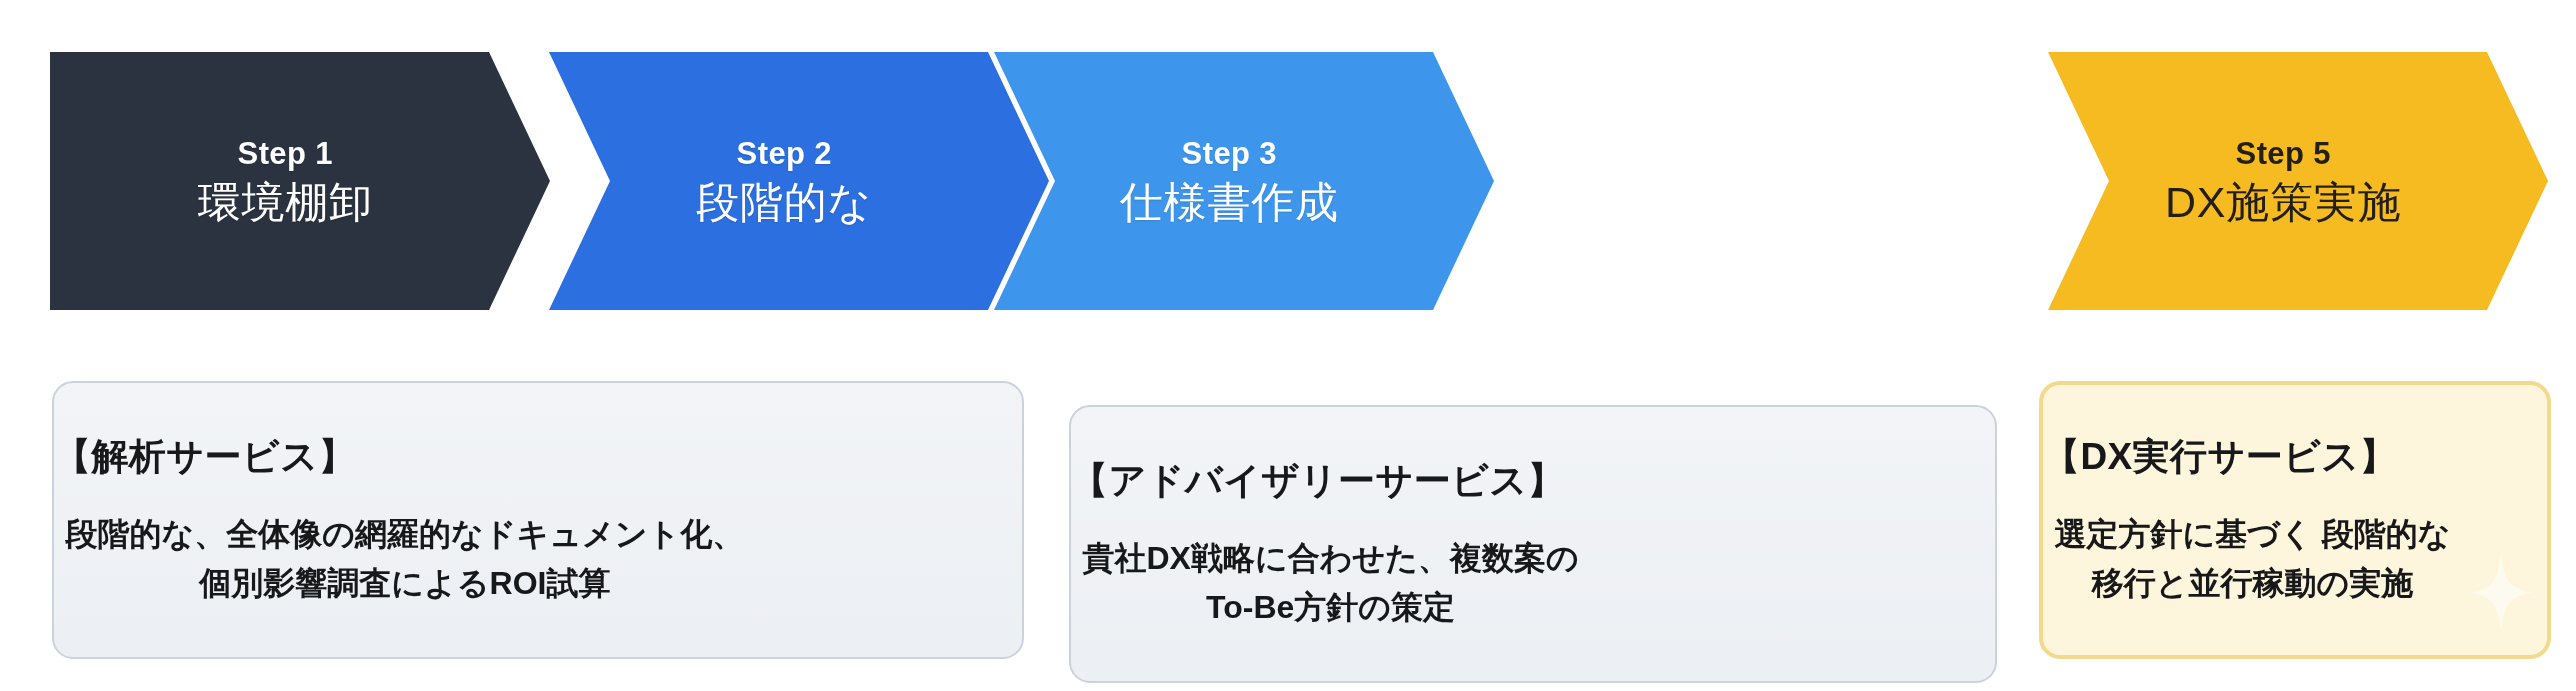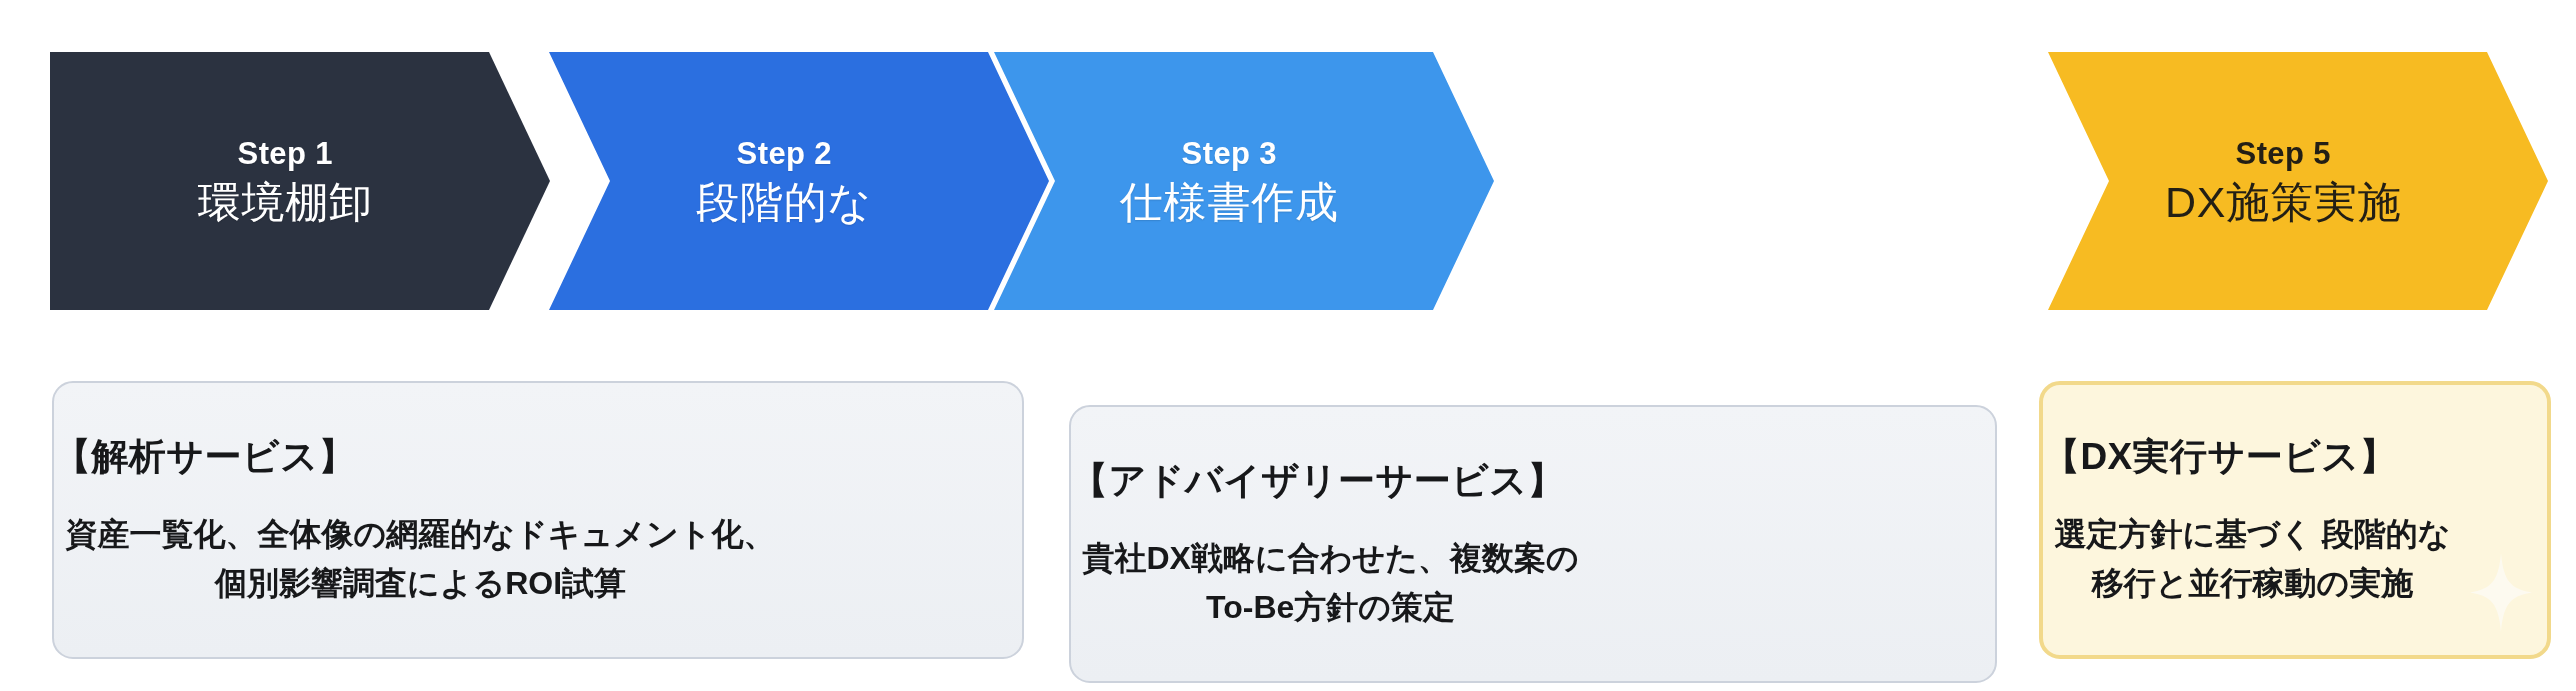--- a/index.html
+++ b/index.html
@@ -190,21 +190,21 @@
       </div>
     </div>
 
   </div>
 
   <div id="cards-row">
 
     <div class="service-card card-plain" style="left:52px; width:972px;">
       <div class="card-title">【解析サービス】</div>
       <div class="card-body">
-        <span class="line">資産一覧化、全体像の網羅的なドキュメント化、</span>
+        <span class="line">段階的な、全体像の網羅的なドキュメント化、</span>
         <span class="line">個別影響調査によるROI試算</span>
       </div>
     </div>
 
     <div class="service-card card-plain" style="left:1069px; width:928px;margin-top:24px;">
       <div class="card-title">【アドバイザリーサービス】</div>
       <div class="card-body">
         <span class="line">貴社DX戦略に合わせた、複数案の</span>
         <span class="line">To-Be方針の策定</span>
       </div>

